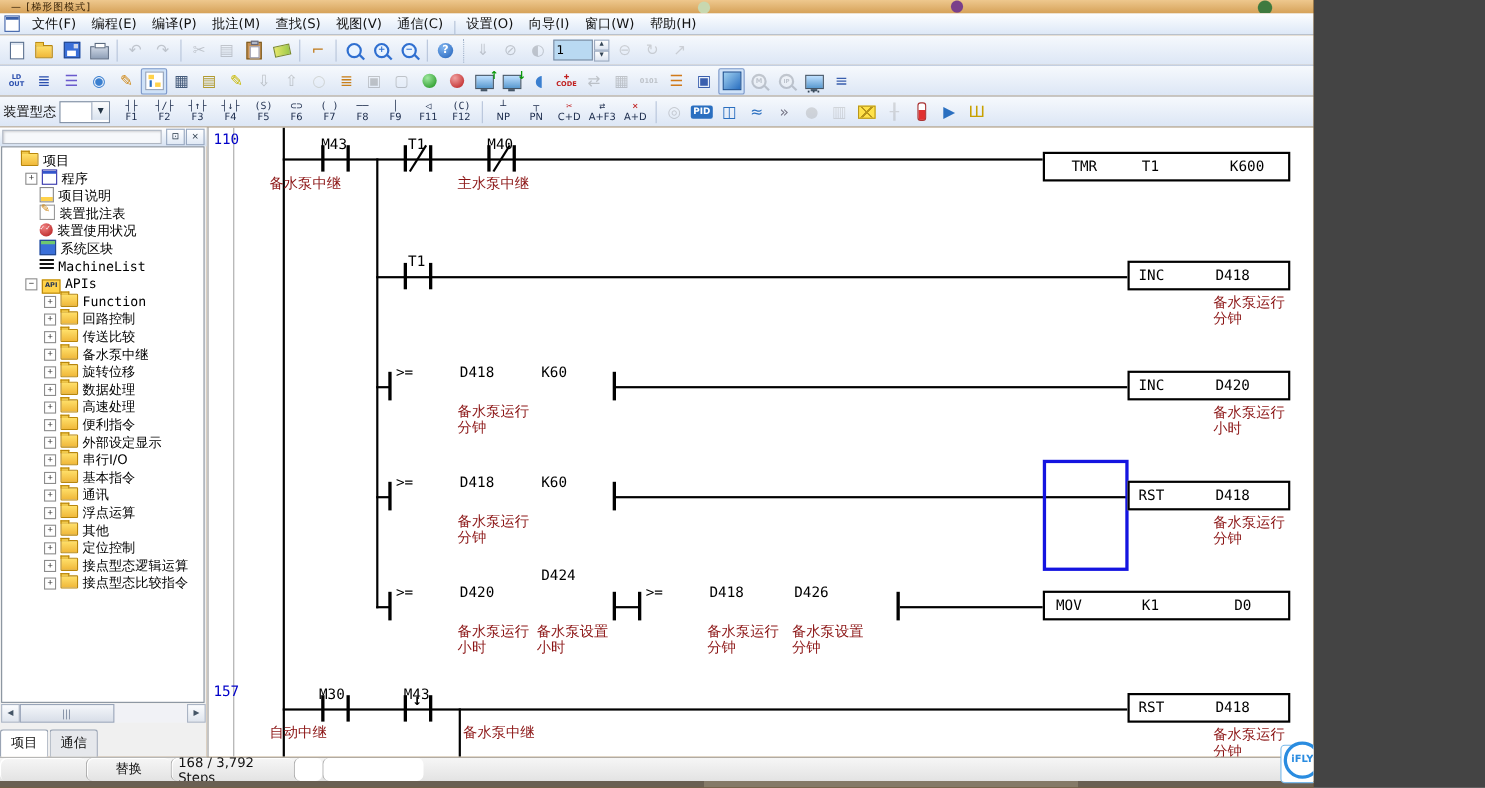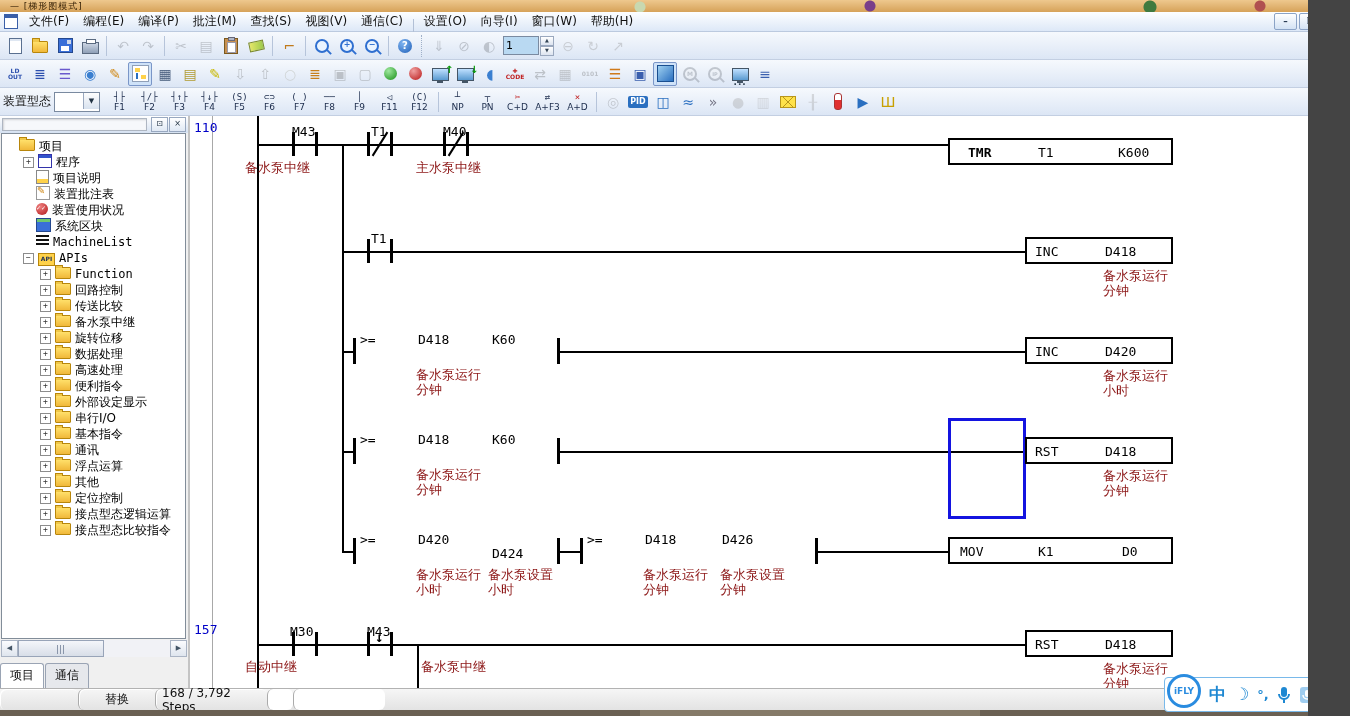--- a/index.html
+++ b/index.html
@@ -1,16 +1,16 @@
 <!DOCTYPE html>
 <html><head>
 <meta charset="utf-8">
 <style>
   html,body{margin:0;padding:0;background:#444;}
-  #app{position:relative;width:1308px;height:716px;background:#a16207;overflow:hidden;
+  #app{position:relative;width:1194px;height:716px;background:#a16207;overflow:hidden;
        font-family:"DejaVu Sans","Liberation Sans",sans-serif;font-size:12px;color:#111;}
   
   .titlebar{position:absolute;left:0;top:0;width:1350px;height:12px;overflow:hidden;
     background:
       radial-gradient(circle at 870px 6px,#7a3f8a 0 5px,transparent 6px),
       radial-gradient(circle at 1150px 7px,#3f7a3f 0 6px,transparent 7px),
       radial-gradient(circle at 1260px 6px,#b05050 0 5px,transparent 6px),
       radial-gradient(circle at 640px 7px,#c8d8b0 0 5px,transparent 6px),
       linear-gradient(#eec88e,#d6a259);}
   .titletext{position:absolute;left:10px;top:0;font-size:9px;color:#3a2408;letter-spacing:1px;}
@@ -672,21 +672,21 @@
     <div class="leg" style="left:177px;top:16px;"></div>
     <div class="leg" style="left:200px;top:16px;"></div>
     <div class="ncs" style="left:189px;top:14px;"></div>
     <div class="devname" style="left:181px;top:8px;">T1</div>
     <div class="leg" style="left:253px;top:16px;"></div>
     <div class="leg" style="left:276px;top:16px;"></div>
     <div class="ncs" style="left:265px;top:14px;"></div>
     <div class="devname" style="left:253px;top:8px;">M40</div>
     <div class="cm" style="left:226px;top:44px;">主水泵中继</div>
     <div class="ibox" style="left:758px;top:22px;width:225px;height:27px;">
-      <span class="bt" style="left:18px;font-weight:bold;">TMR</span>
+      <span class="bt" style="left:24px;">TMR</span>
       <span class="bt" style="left:88px;">T1</span>
       <span class="bt" style="left:168px;">K600</span>
     </div>
 
     <div class="wh" style="left:152px;top:135px;width:683px;"></div>
     <div class="leg" style="left:177px;top:123px;"></div>
     <div class="leg" style="left:200px;top:123px;"></div>
     <div class="devname" style="left:181px;top:115px;">T1</div>
     <div class="ibox" style="left:835px;top:121px;width:148px;height:27px;">
       <span class="bt" style="left:8px;">INC</span>
@@ -725,21 +725,21 @@
       <span class="bt" style="left:8px;">RST</span>
       <span class="bt" style="left:78px;">D418</span>
     </div>
     <div class="cm" style="left:913px;top:352px;">备水泵运行
 分钟</div>
 
     <div class="wh" style="left:152px;top:435px;width:13px;"></div>
     <div class="tick" style="left:163px;top:422px;"></div>
     <div class="devname" style="left:170px;top:416px;">&gt;=</div>
     <div class="devname" style="left:228px;top:416px;">D420</div>
-    <div class="devname" style="left:302px;top:430px;">D424</div>
+    <div class="devname" style="left:302px;top:400px;">D424</div>
     <div class="tick" style="left:367px;top:422px;"></div>
     <div class="cm" style="left:226px;top:451px;">备水泵运行
 小时</div>
     <div class="cm" style="left:298px;top:451px;">备水泵设置
 小时</div>
     <div class="wh" style="left:370px;top:435px;width:22px;"></div>
     <div class="tick" style="left:390px;top:422px;"></div>
     <div class="devname" style="left:397px;top:416px;">&gt;=</div>
     <div class="devname" style="left:455px;top:416px;">D418</div>
     <div class="devname" style="left:532px;top:416px;">D426</div>

